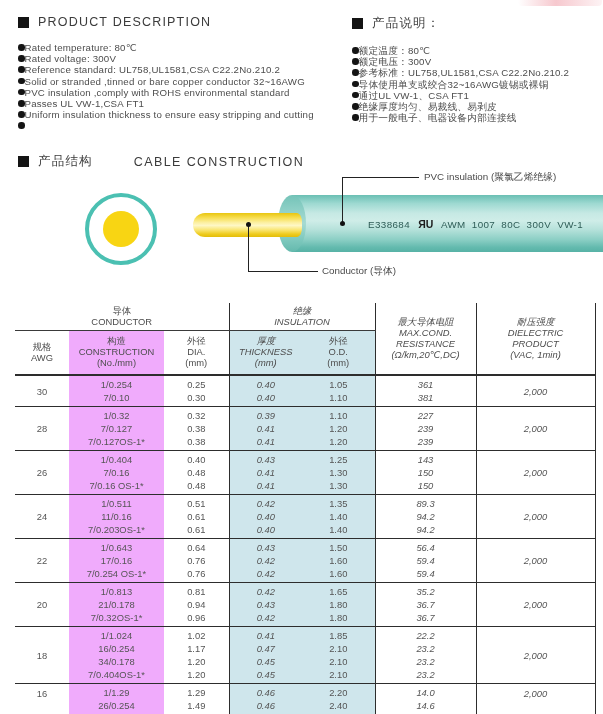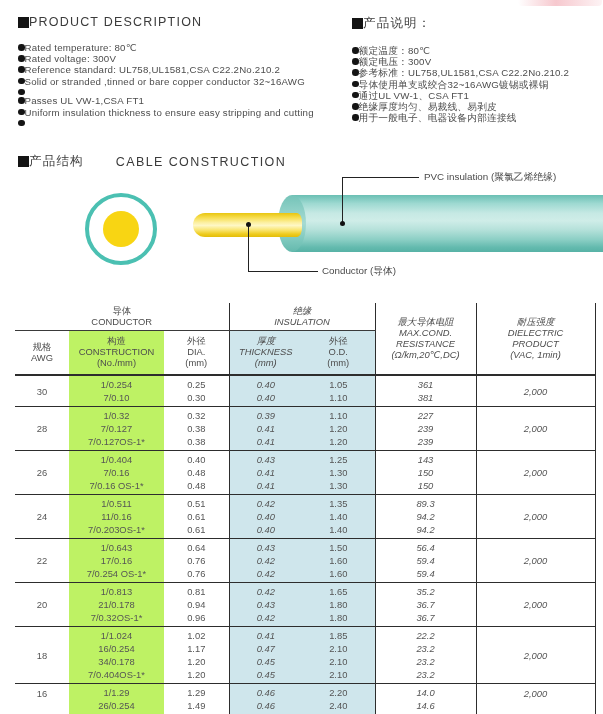--- a/index.html
+++ b/index.html
@@ -2,21 +2,21 @@
 <html><head>
 <meta charset="utf-8">
 <style>
   html,body { margin:0; padding:0; background:#fff; }
   .page {
     position:relative; width:603px; height:714px; background:#ffffff;
     overflow:hidden; font-family:"Liberation Sans","DejaVu Sans",sans-serif;
     color:#4a4a4a;
   }
   
-  .sec-title { display:flex; align-items:center; font-size:12.5px; letter-spacing:1.2px; color:#3b3b3b; }
+  .sec-title { display:flex; align-items:center; gap:9px; font-size:12.5px; letter-spacing:1.2px; color:#3b3b3b; }
   .sq { width:11px; height:11px; background:#141414; flex:none; }
   
   .bullets { list-style:none; margin:13px 0 0 0; padding:0; font-size:9.7px; color:#4d4d4d; }
   .bullets li { display:flex; align-items:flex-start; gap:0; line-height:11.2px; letter-spacing:0.2px; }
   .dot { width:6.5px; height:6.5px; border-radius:50%; background:#141414; flex:none; margin-top:2px; }
   .top-wrap { position:absolute; top:15px; left:18px; width:572px; display:flex; }
   .col-left { width:334px; }
   .col-right { flex:1; }
   .smudge { position:absolute; top:0; left:518px; width:84px; height:6px;
     background:linear-gradient(90deg, rgba(240,150,160,0) 0%, rgba(233,118,133,0.4) 45%, rgba(240,160,170,0.12) 100%);
@@ -42,21 +42,21 @@
   .ldot { position:absolute; width:5px; height:5px; border-radius:50%; background:#111; z-index:6; }
   .dlabel { position:absolute; z-index:6; font-size:9.8px; color:#4a4a4a; white-space:nowrap; }
   
   .spec-table { position:absolute; top:303px; left:15px; width:580px; border-collapse:collapse;
     table-layout:fixed; font-size:9.4px; color:#555; text-align:center; }
   .spec-table th { font-weight:normal; color:#4d4d4d; }
   .ghead th { padding:2px 0 3px 0; line-height:11px; }
   .ghead th.gline { border-bottom:1.5px solid #3a3a3a; }
   .subhead th { padding:4px 0 6px 0; line-height:11px; }
   .hdr-bottom { border-bottom:2px solid #2d2d2d; }
-  .c1bg { background:#bef264; }
+  .c1bg { background:#f0abfc; }
   .c3bg, .c4bg { background:#CFE6EC; }
   .vl { border-left:1.8px solid #2d2d2d;font-style:italic; }
   .vr { border-right:1.3px solid #2d2d2d; }
   .spec-table tbody tr { border-top:1.8px solid #2d2d2d; }
   .spec-table td { padding:2px 0; vertical-align:middle; }
   .spec-table td .ln { line-height:13px; }
   .vtop { vertical-align:top !important; padding-top:3px !important; }
 </style>
 </head>
 <body>
@@ -83,20 +83,21 @@
           <li>
             <span class="dot"></span>
             <span>Reference standard: UL758,UL1581,CSA C22.2No.210.2</span>
           </li>
           <li>
             <span class="dot"></span>
             <span>Solid or stranded ,tinned or bare copper conductor 32~16AWG</span>
           </li>
           <li>
             <span class="dot"></span>
+            <span>PVC insulation ,comply with ROHS environmental standard</span>
           </li>
           <li>
             <span class="dot"></span>
             <span>Passes UL VW-1,CSA FT1</span>
           </li>
           <li>
             <span class="dot"></span>
             <span>Uniform insulation thickness to ensure easy stripping and cutting</span>
           </li>
           <li>
@@ -149,20 +150,25 @@
   </div>
 
   <div class="diagram">
 
     <div class="ring"></div>
     <div class="core"></div>
 
     <div class="cyl"></div>
     <div class="cap"></div>
     <div class="rod"></div>
+    <div class="print">
+      <span>E338684</span>
+      <span class="ulmark">ЯU</span>
+      <span>AWM 1007 80C 300V VW-1</span>
+    </div>
 
     <div class="ldot" style="left:340px; top:220.5px;"></div>
     <div class="lead" style="left:342px; top:177px; width:1px; height:45px;"></div>
     <div class="lead" style="left:342px; top:177px; width:77px; height:1px;"></div>
     <div class="dlabel" style="left:424px; top:171px;">PVC insulation (聚氯乙烯绝缘)</div>
 
     <div class="ldot" style="left:245.5px; top:221.5px;"></div>
     <div class="lead" style="left:247.5px; top:226px; width:1px; height:45px;"></div>
     <div class="lead" style="left:247.5px; top:271px; width:70px; height:1px;"></div>
     <div class="dlabel" style="left:322px; top:265px;">Conductor (导体)</div>

